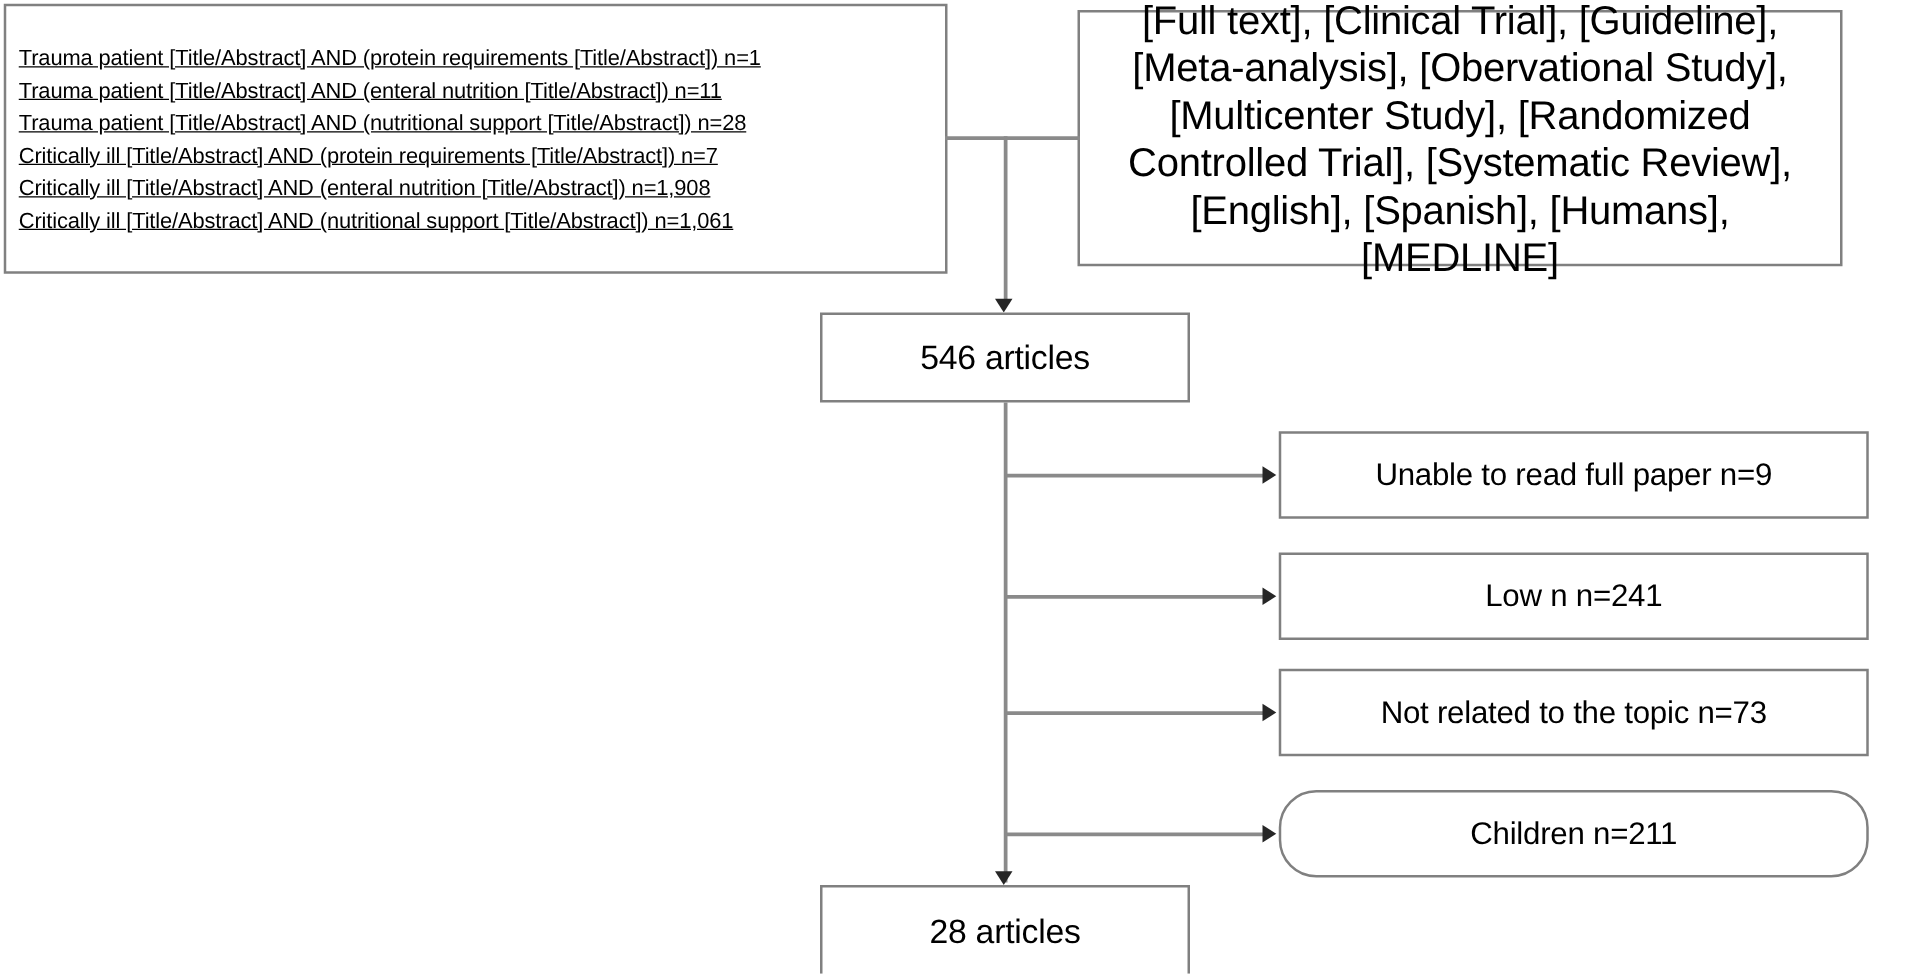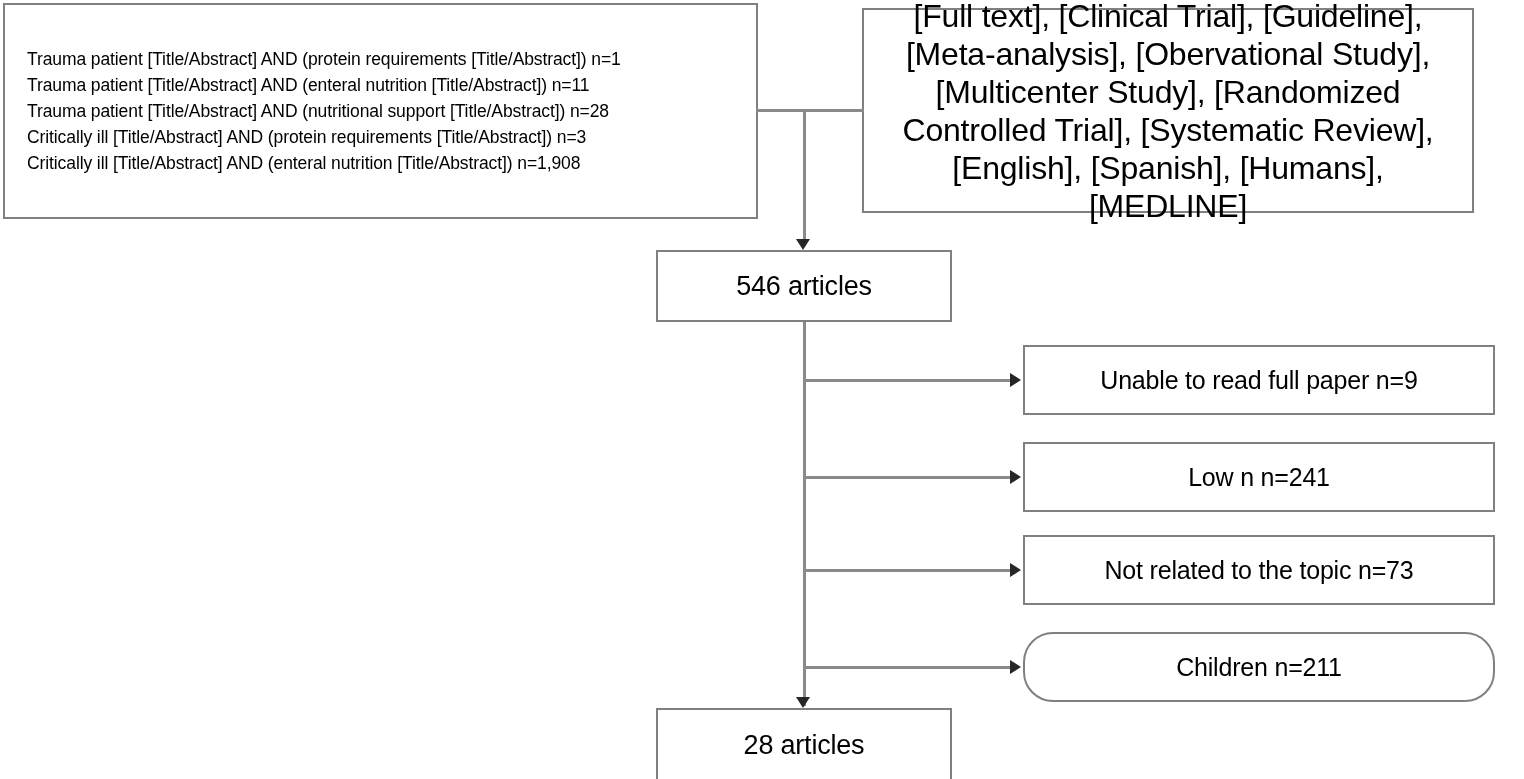--- a/index.html
+++ b/index.html
@@ -27,22 +27,23 @@
     align-items: center;
     justify-content: center;
   }
 
   
   #search-terms-box {
     left: 3px;
     top: 3px;
     width: 755px;
     height: 216px;
-    padding: 8px 22px;
+    padding: 8px 10px;
     justify-content: flex-end;
+    text-decoration: underline;
   }
   .terms-list {
     width: 100%;
     font-size: 17.5px;
     line-height: 26px;
     letter-spacing: -0.1px;
     text-align: left;
     white-space: nowrap;
   }
   .terms-list .term-line { display: block; }
@@ -144,22 +145,23 @@
 </head>
 <body>
 
 <div id="canvas">
 
   <div class="box" id="search-terms-box">
     <div class="terms-list">
       <span class="term-line">Trauma patient [Title/Abstract] AND (protein requirements [Title/Abstract]) n=1</span>
       <span class="term-line">Trauma patient [Title/Abstract] AND (enteral nutrition [Title/Abstract]) n=11</span>
       <span class="term-line">Trauma patient [Title/Abstract] AND (nutritional support [Title/Abstract]) n=28</span>
-      <span class="term-line">Critically ill [Title/Abstract] AND (protein requirements [Title/Abstract]) n=3</span>
+      <span class="term-line">Critically ill [Title/Abstract] AND (protein requirements [Title/Abstract]) n=7</span>
       <span class="term-line">Critically ill [Title/Abstract] AND (enteral nutrition [Title/Abstract]) n=1,908</span>
+      <span class="term-line">Critically ill [Title/Abstract] AND (nutritional support [Title/Abstract]) n=1,061</span>
     </div>
   </div>
 
   <div class="box" id="filters-box">
     <div id="filters-text">[Full text], [Clinical Trial], [Guideline], [Meta-analysis], [Obervational Study], [Multicenter Study], [Randomized Controlled Trial], [Systematic Review], [English], [Spanish], [Humans], [MEDLINE]</div>
   </div>
 
   <div class="conn conn-h" id="join-bar"></div>
   <div class="conn conn-v" id="trunk-top"></div>
   <div class="arrow arrow-down" id="arrow-records"></div>

